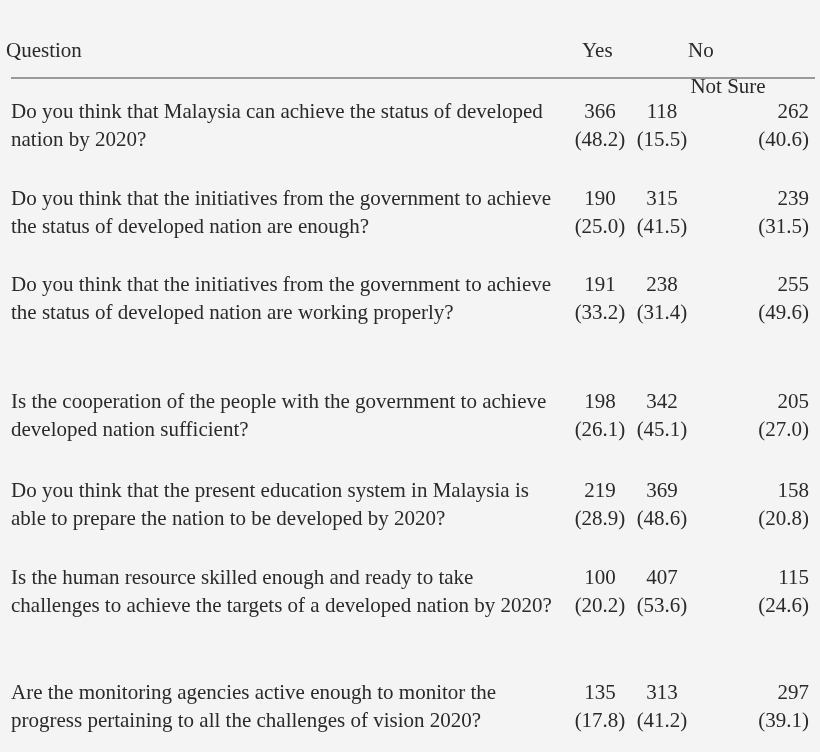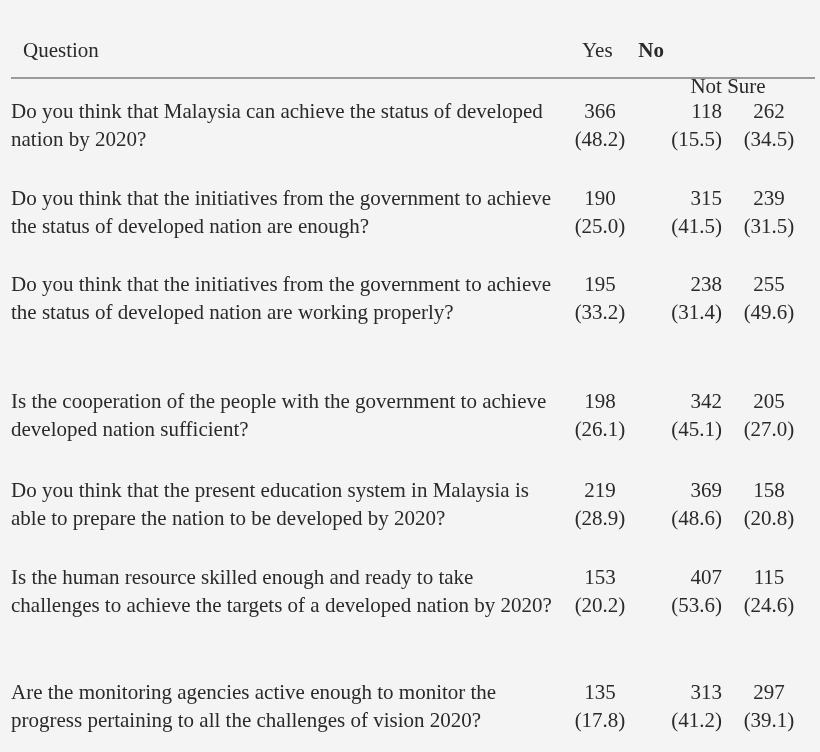--- a/index.html
+++ b/index.html
@@ -22,23 +22,23 @@
       width: 820px;
       height: 80px;
     }
     .hdr-cell {
       position: absolute;
       top: 38px;
       font-size: 21px;
       line-height: 24px;
       white-space: nowrap;
     }
-    .hdr-question { left: 23px; }
+    .hdr-question { left: 6px; }
     .hdr-yes { left: 582px; width: 36px; }
-    .hdr-no { left: 628px; width: 36px; text-align: right; font-weight: bold; }
+    .hdr-no { left: 688px; width: 36px; text-align: left; }
     .hdr-notsure { left: 686px; width: 84px; text-align: center; margin-top: 36px; }
     .rule {
       position: absolute;
       left: 11px;
       top: 77px;
       width: 804px;
       height: 2px;
       background: #9a9a9a;
     }
     .row {
@@ -57,22 +57,22 @@
     .cell {
       position: absolute;
       top: 0;
       width: 80px;
       text-align: center;
       font-size: 21px;
       line-height: 28px;
       white-space: nowrap;
     }
     .cell-yes { left: 560px; }
-    .cell-no { left: 642px; text-align: right; }
-    .cell-notsure { left: 729px; }
+    .cell-no { left: 622px; }
+    .cell-notsure { left: 729px; text-align: right; }
     .cell span { display: block; }
   </style>
 </head>
 <body>
 
 <div class="header">
   <div class="hdr-cell hdr-question">Question</div>
   <div class="hdr-cell hdr-yes">Yes</div>
   <div class="hdr-cell hdr-no">No</div>
   <div class="hdr-cell hdr-notsure">Not Sure</div>
@@ -84,21 +84,21 @@
   <div class="cell cell-yes">
     <span>366</span>
     <span>(48.2)</span>
   </div>
   <div class="cell cell-no">
     <span>118</span>
     <span>(15.5)</span>
   </div>
   <div class="cell cell-notsure">
     <span>262</span>
-    <span>(34.5)</span>
+    <span>(40.6)</span>
   </div>
 </div>
 
 <div class="row" style="top:184px;">
   <div class="q">Do you think that the initiatives from the government to achieve the status of developed nation are enough?</div>
   <div class="cell cell-yes">
     <span>190</span>
     <span>(25.0)</span>
   </div>
   <div class="cell cell-no">
@@ -107,21 +107,21 @@
   </div>
   <div class="cell cell-notsure">
     <span>239</span>
     <span>(31.5)</span>
   </div>
 </div>
 
 <div class="row" style="top:270px;">
   <div class="q">Do you think that the initiatives from the government to achieve the status of developed nation are working properly?</div>
   <div class="cell cell-yes">
-    <span>195</span>
+    <span>191</span>
     <span>(33.2)</span>
   </div>
   <div class="cell cell-no">
     <span>238</span>
     <span>(31.4)</span>
   </div>
   <div class="cell cell-notsure">
     <span>255</span>
     <span>(49.6)</span>
   </div>
@@ -155,21 +155,21 @@
   </div>
   <div class="cell cell-notsure">
     <span>158</span>
     <span>(20.8)</span>
   </div>
 </div>
 
 <div class="row" style="top:563px;">
   <div class="q">Is the human resource skilled enough and ready to take challenges to achieve the targets of a developed nation by 2020?</div>
   <div class="cell cell-yes">
-    <span>153</span>
+    <span>100</span>
     <span>(20.2)</span>
   </div>
   <div class="cell cell-no">
     <span>407</span>
     <span>(53.6)</span>
   </div>
   <div class="cell cell-notsure">
     <span>115</span>
     <span>(24.6)</span>
   </div>

